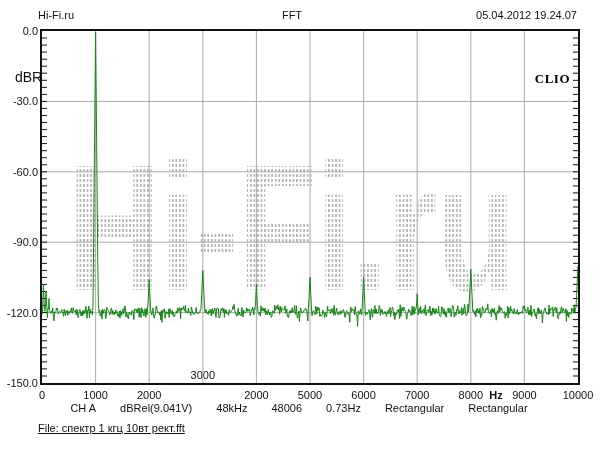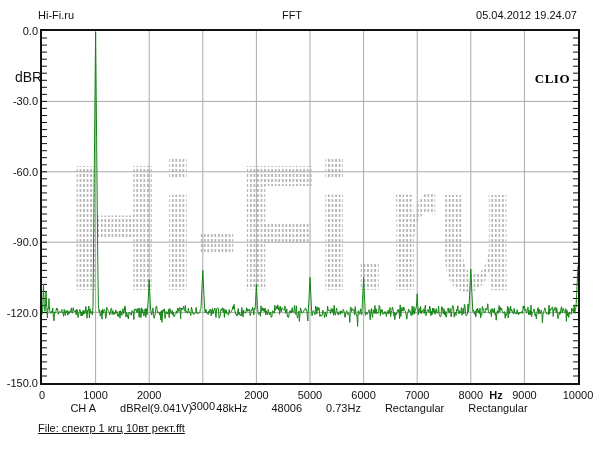--- a/index.html
+++ b/index.html
@@ -172,21 +172,21 @@
 
 <div class="abs y-tick-label" style="left: -22px; top: 25px;">0.0</div>
 <div class="abs y-tick-label" style="left: -22px; top: 95.4px;">-30.0</div>
 <div class="abs y-tick-label" style="left: -22px; top: 165.8px;">-60.0</div>
 <div class="abs y-tick-label" style="left: -22px; top: 236.2px;">-90.0</div>
 <div class="abs y-tick-label" style="left: -22px; top: 306.6px;">-120.0</div>
 <div class="abs y-tick-label" style="left: -22px; top: 377px;">-150.0</div>
 <div class="abs x-tick-label" style="left: 12px; top: 389px;">0</div>
 <div class="abs x-tick-label" style="left: 65.6px; top: 389px;">1000</div>
 <div class="abs x-tick-label" style="left: 119.2px; top: 389px;">2000</div>
-<div class="abs x-tick-label" style="left: 172.8px; top: 400px;">3000</div>
+<div class="abs x-tick-label" style="left: 172.8px; top: 369px;">3000</div>
 <div class="abs x-tick-label" style="left: 226.4px; top: 389px;">2000</div>
 <div class="abs x-tick-label" style="left: 280px; top: 389px;">5000</div>
 <div class="abs x-tick-label" style="left: 333.6px; top: 389px;">6000</div>
 <div class="abs x-tick-label" style="left: 387.2px; top: 389px;">7000</div>
 <div class="abs x-tick-label" style="left: 440.8px; top: 389px;">8000</div>
 <div class="abs x-tick-label" style="left: 465.992px; top: 389px; font-weight: bold;">Hz</div>
 <div class="abs x-tick-label" style="left: 494.4px; top: 389px;">9000</div>
 <div class="abs x-tick-label" style="left: 548px; top: 389px;">10000</div>
 
 </body></html>

